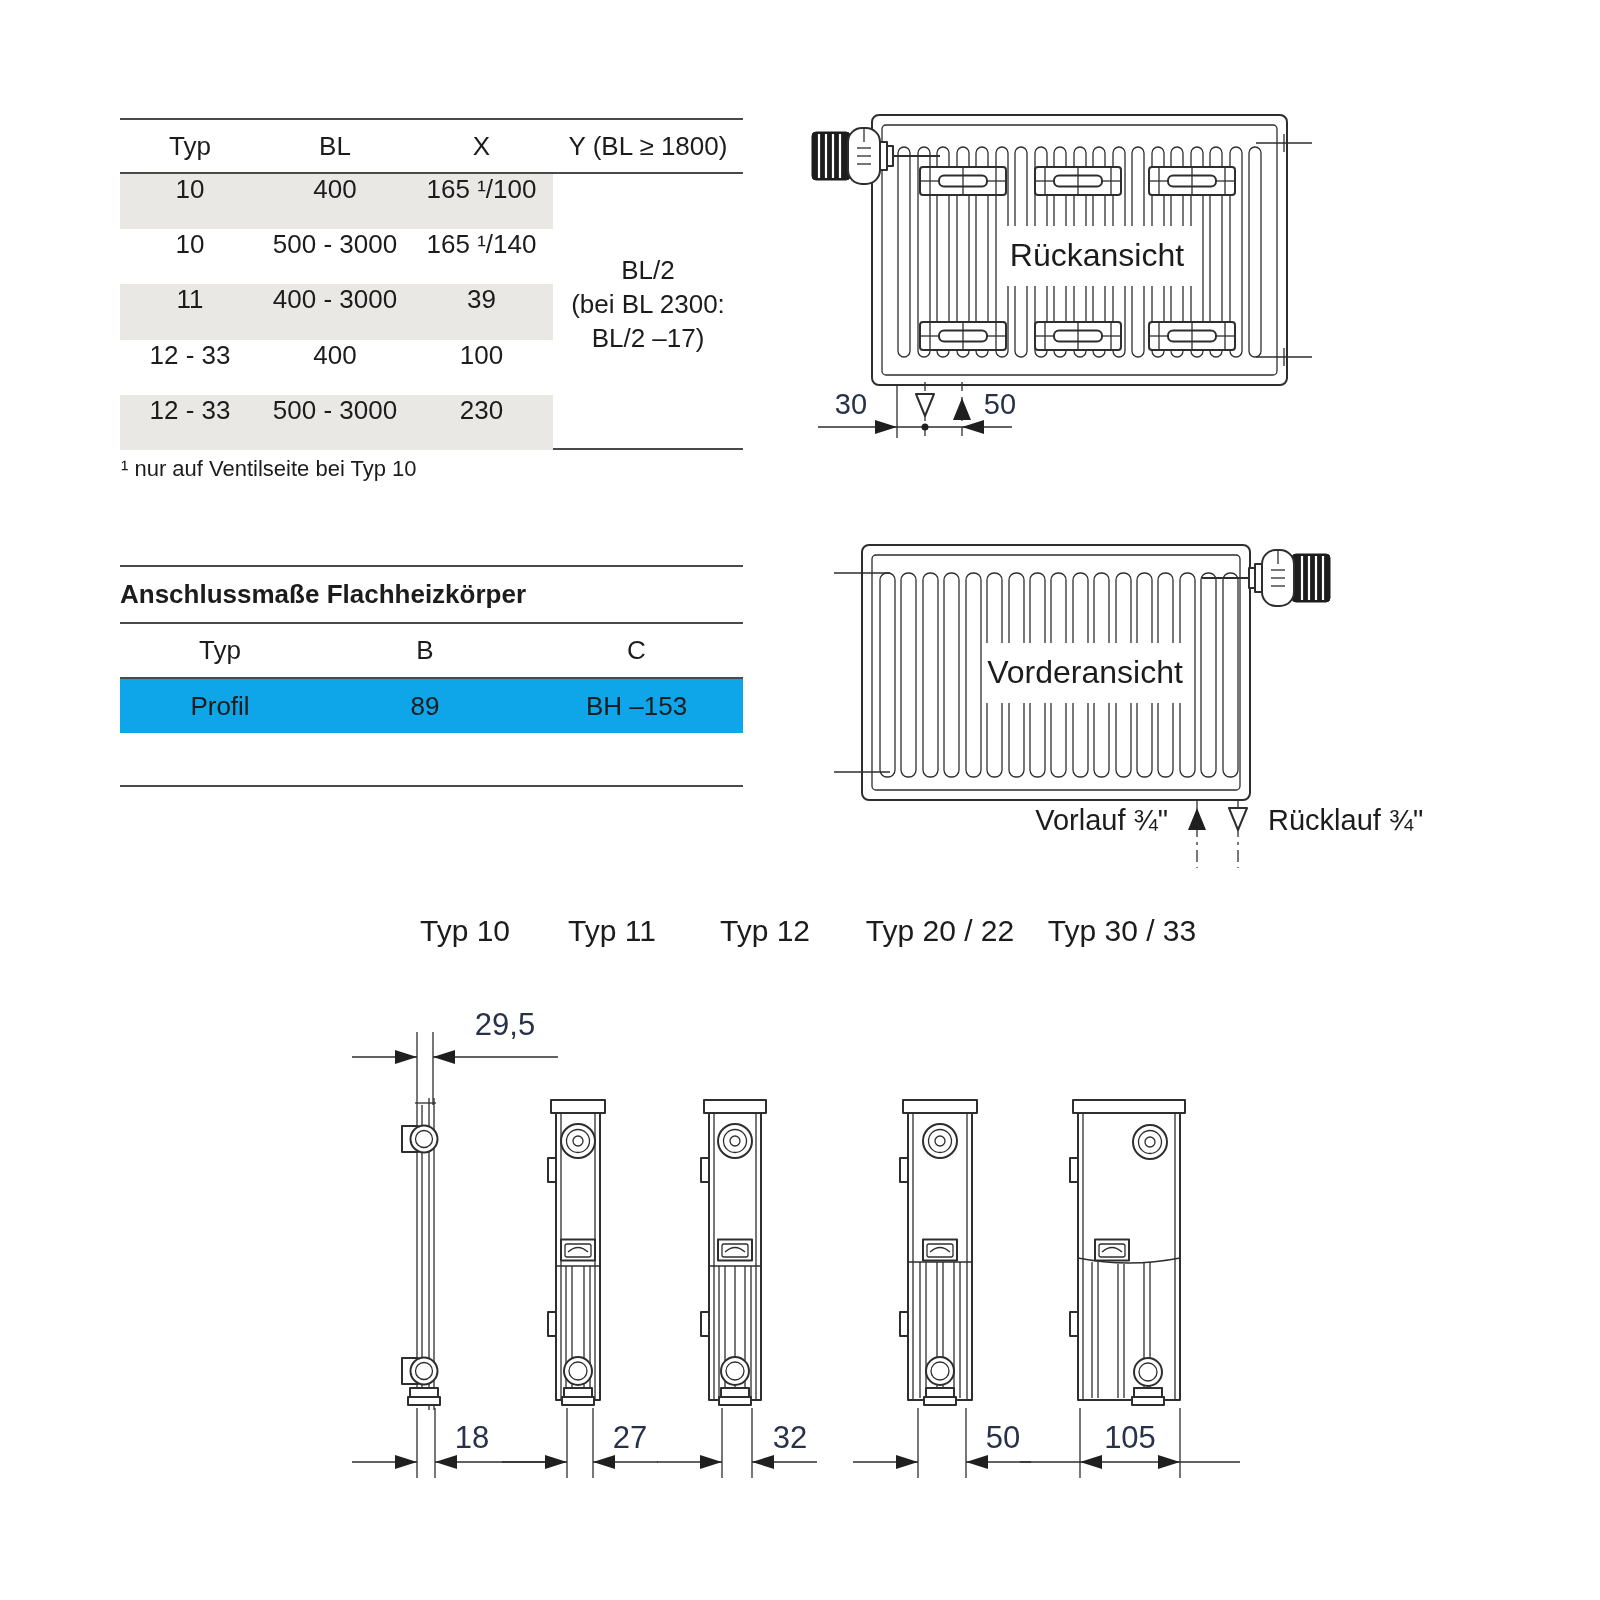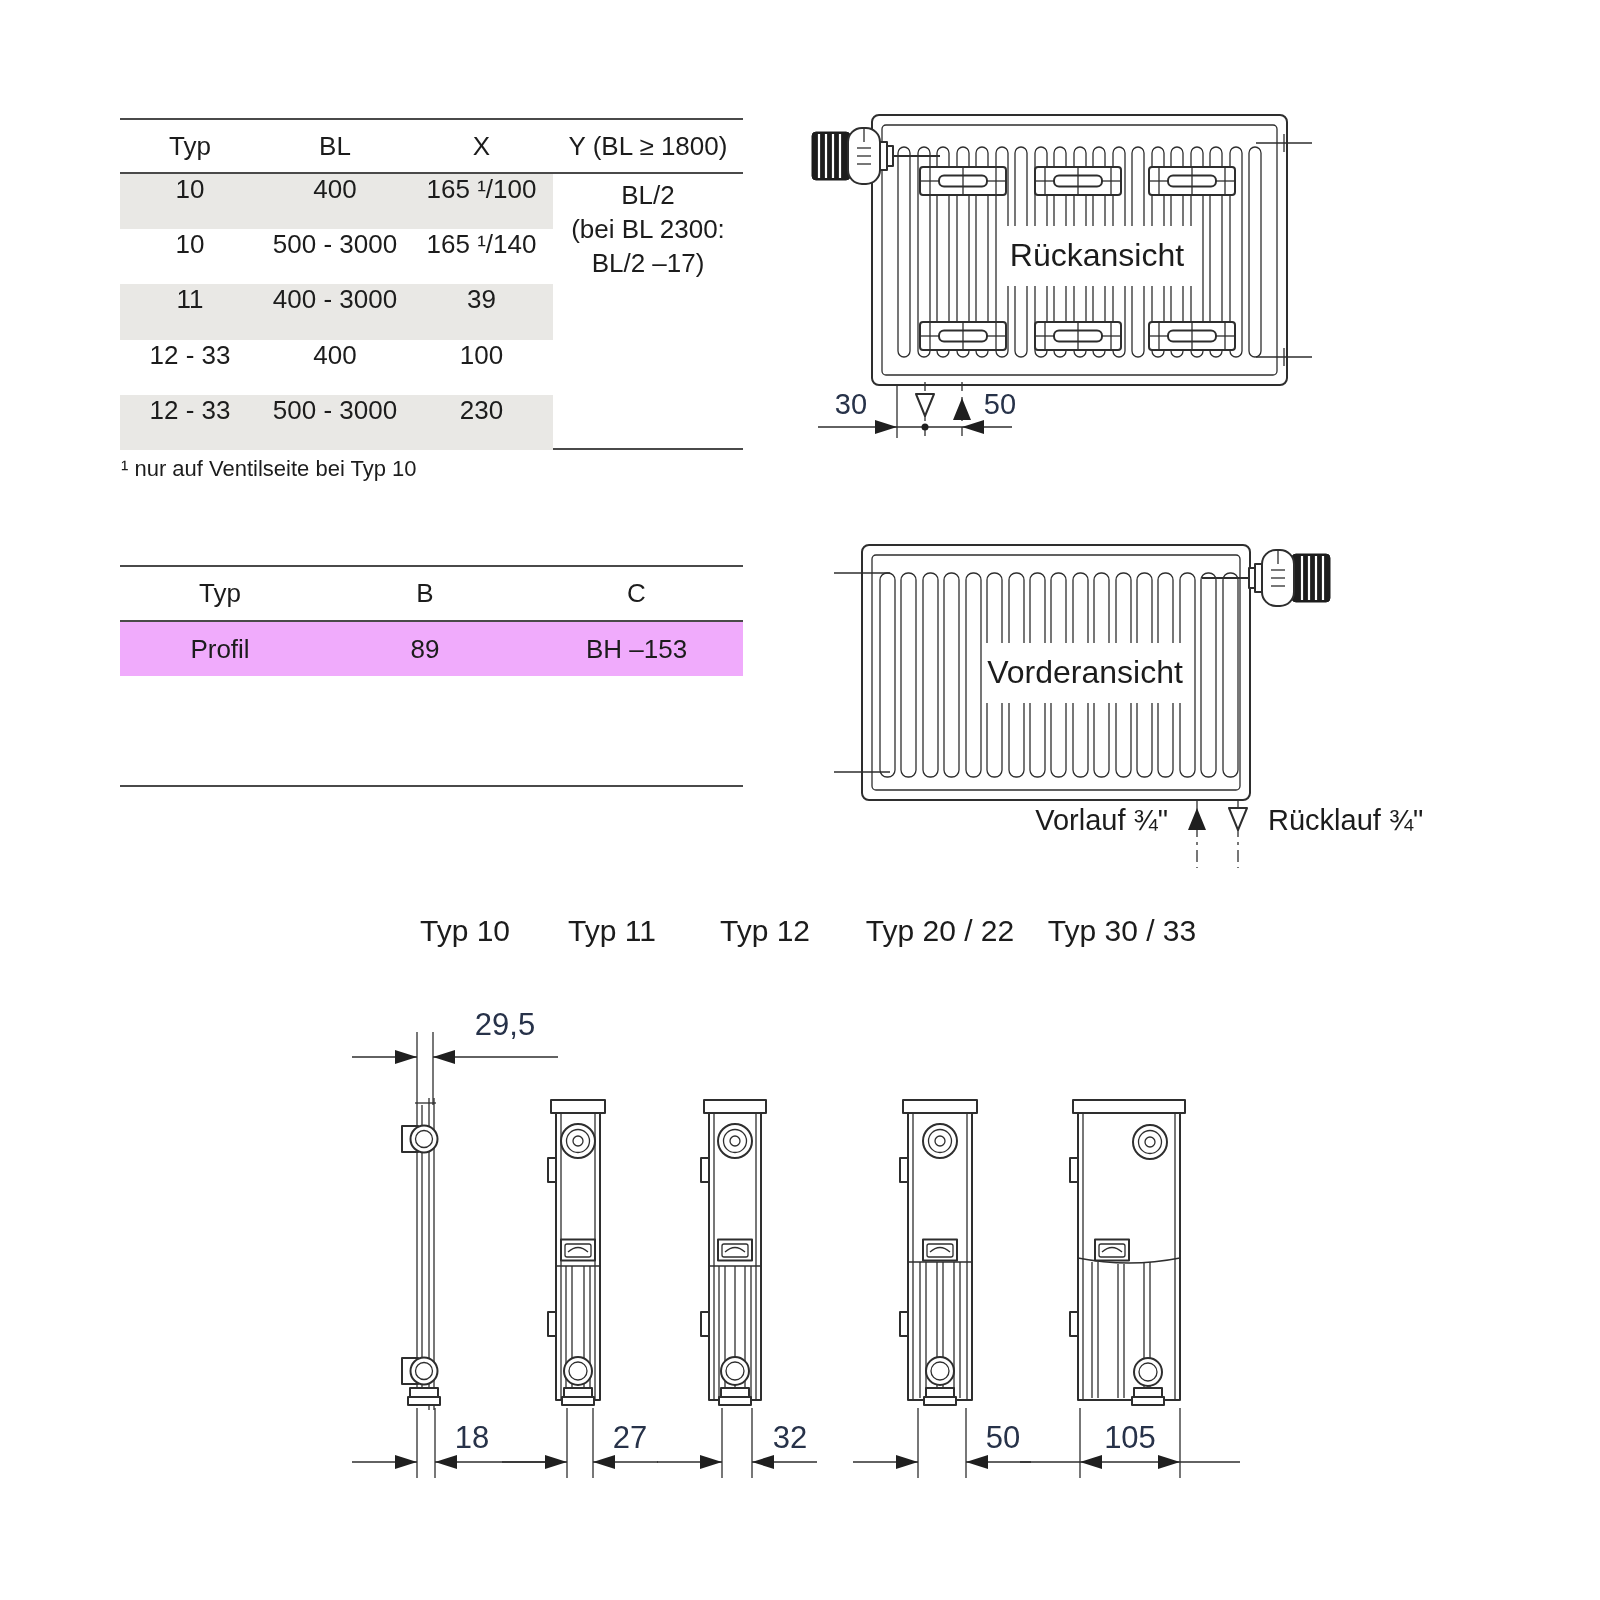--- a/index.html
+++ b/index.html
@@ -8,32 +8,32 @@
 
   
   .t1{position:absolute;left:120px;top:118px;width:623px;height:332px;
       border-top:2px solid #4a4a4a;border-bottom:2px solid #4a4a4a;box-sizing:border-box}
   .t1 .head{height:54px;border-bottom:2px solid #4a4a4a;display:flex;align-items:center;box-sizing:border-box}
   .cell{text-align:center;font-size:26px}
   .t1 .c1{width:140px}.t1 .c2{width:150px}.t1 .c3{width:143px}.t1 .c4{width:190px}
   .t1rows{position:relative}
   .t1row{height:55.2px;display:flex;align-items:flex-start;width:433px}
   .t1row.shaded{background:#e9e8e5}
-  .ycell{position:absolute;left:433px;top:58px;width:190px;height:276px;display:flex;
-         flex-direction:column;justify-content:flex-start;align-items:center;font-size:26px;line-height:34px}
+  .ycell{position:absolute;left:433px;top:46px;width:190px;height:276px;display:flex;
+         flex-direction:column;justify-content:center;align-items:center;font-size:26px;line-height:34px}
   .footnote{position:absolute;left:121px;top:456px;font-size:22px}
 
   
   .t2{position:absolute;left:120px;top:565px;width:623px;height:222px;
       border-top:2px solid #4a4a4a;border-bottom:2px solid #4a4a4a;box-sizing:border-box}
   .t2 .title{height:57px;border-bottom:2px solid #4a4a4a;display:flex;align-items:center;
              font-weight:bold;font-size:26px;box-sizing:border-box}
   .t2 .head{height:55px;border-bottom:2px solid #4a4a4a;display:flex;align-items:center;box-sizing:border-box}
   .t2row{height:54px;display:flex;align-items:center}
-  .t2row.shaded{background:#f0abfc}
+  .t2row.shaded{background:#0ea5e9}
   .t2 .c1{width:200px}.t2 .c2{width:210px}.t2 .c3{width:213px}
 
   
   svg.diagram{position:absolute;overflow:visible}
   .ln{stroke:#2e2e2e;stroke-width:2;fill:none;stroke-linejoin:round}
   .lnthin{stroke:#2e2e2e;stroke-width:1.3;fill:none}
   .wfill{fill:#ffffff}
   .blk{fill:#1f1f1f;stroke:none}
   .knob{fill:#1d1d1d;stroke:#1d1d1d}
   .ridge{stroke:#ffffff;stroke-width:2.2}
@@ -87,20 +87,21 @@
     </div>
     <div class="ycell">
       <div>BL/2</div>
       <div>(bei BL 2300:</div>
       <div>BL/2 –17)</div>
     </div>
   </div>
   <div class="footnote">¹ nur auf Ventilseite bei Typ 10</div>
 
   <div class="t2">
+    <div class="title">Anschlussmaße Flachheizkörper</div>
     <div class="head">
       <div class="cell c1">Typ</div>
       <div class="cell c2">B</div>
       <div class="cell c3">C</div>
     </div>
     <div class="t2row shaded">
       <div class="cell c1">Profil</div>
       <div class="cell c2">89</div>
       <div class="cell c3">BH –153</div>
     </div>

